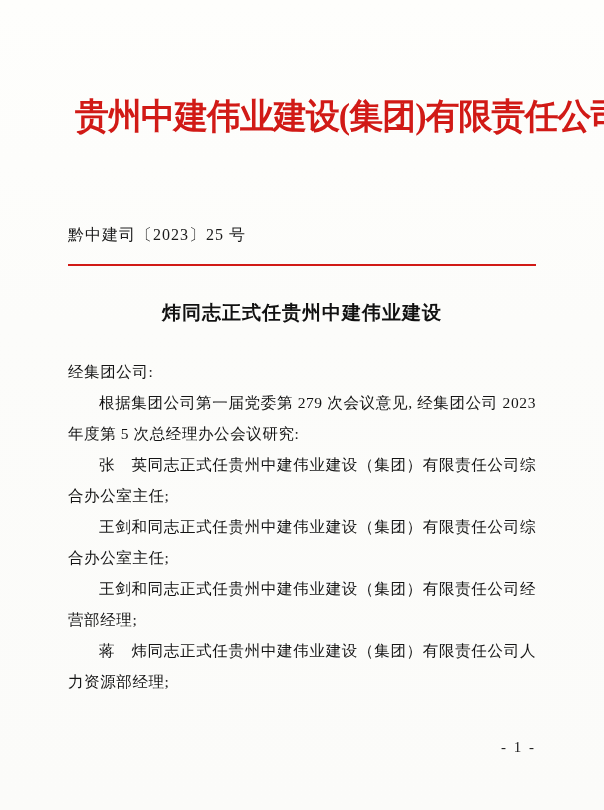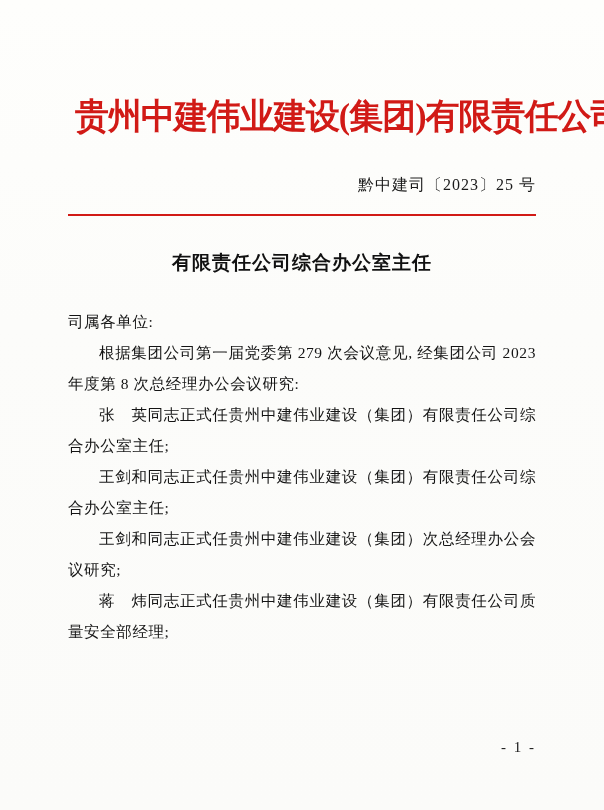--- a/index.html
+++ b/index.html
@@ -34,22 +34,22 @@
     color: #d11a16;
     font-family: "Liberation Serif", "DejaVu Serif", serif;
     font-weight: bold;
     font-size: 35px;
     letter-spacing: -1px;
     line-height: 1.18;
     white-space: nowrap;
     transform: scaleX(0.97);
   }
   .doc-number {
-    margin-top: 38px;
-    text-align: right;
+    margin-top: 88px;
+    text-align: left;
     font-size: 16px;
     letter-spacing: 1px;
     color: #1a1a1a;
     font-family: "Liberation Serif", "DejaVu Serif", serif;
   }
   .red-rule {
     margin-top: 18px;
     height: 2px;
     background: #d11a16;
     width: 100%;
@@ -92,27 +92,27 @@
 <div class="page">
   <div class="paper-tint"></div>
   <div class="content">
 
     <div class="doc-title">贵州中建伟业建设(集团)有限责任公司文件</div>
 
     <div class="doc-number">黔中建司〔2023〕25 号</div>
 
     <div class="red-rule"></div>
 
-    <div class="subject">有限责任公司综合办公室主任</div>
+    <div class="subject">炜同志正式任贵州中建伟业建设</div>
 
     <div class="body-text">
-      <p class="para flush">司属各单位:</p>
-      <p class="para">根据集团公司第一届党委第 279 次会议意见, 经集团公司 2023 年度第 8 次总经理办公会议研究:</p>
+      <p class="para flush">经集团公司:</p>
+      <p class="para">根据集团公司第一届党委第 279 次会议意见, 经集团公司 2023 年度第 5 次总经理办公会议研究:</p>
       <p class="para">张　英同志正式任贵州中建伟业建设（集团）有限责任公司综合办公室主任;</p>
       <p class="para">王剑和同志正式任贵州中建伟业建设（集团）有限责任公司综合办公室主任;</p>
-      <p class="para">王剑和同志正式任贵州中建伟业建设（集团）次总经理办公会议研究;</p>
-      <p class="para">蒋　炜同志正式任贵州中建伟业建设（集团）有限责任公司质量安全部经理;</p>
+      <p class="para">王剑和同志正式任贵州中建伟业建设（集团）有限责任公司经营部经理;</p>
+      <p class="para">蒋　炜同志正式任贵州中建伟业建设（集团）有限责任公司人力资源部经理;</p>
     </div>
 
   </div>
 
   <div class="page-number">- 1 -</div>
 </div>
 
 </body></html>

